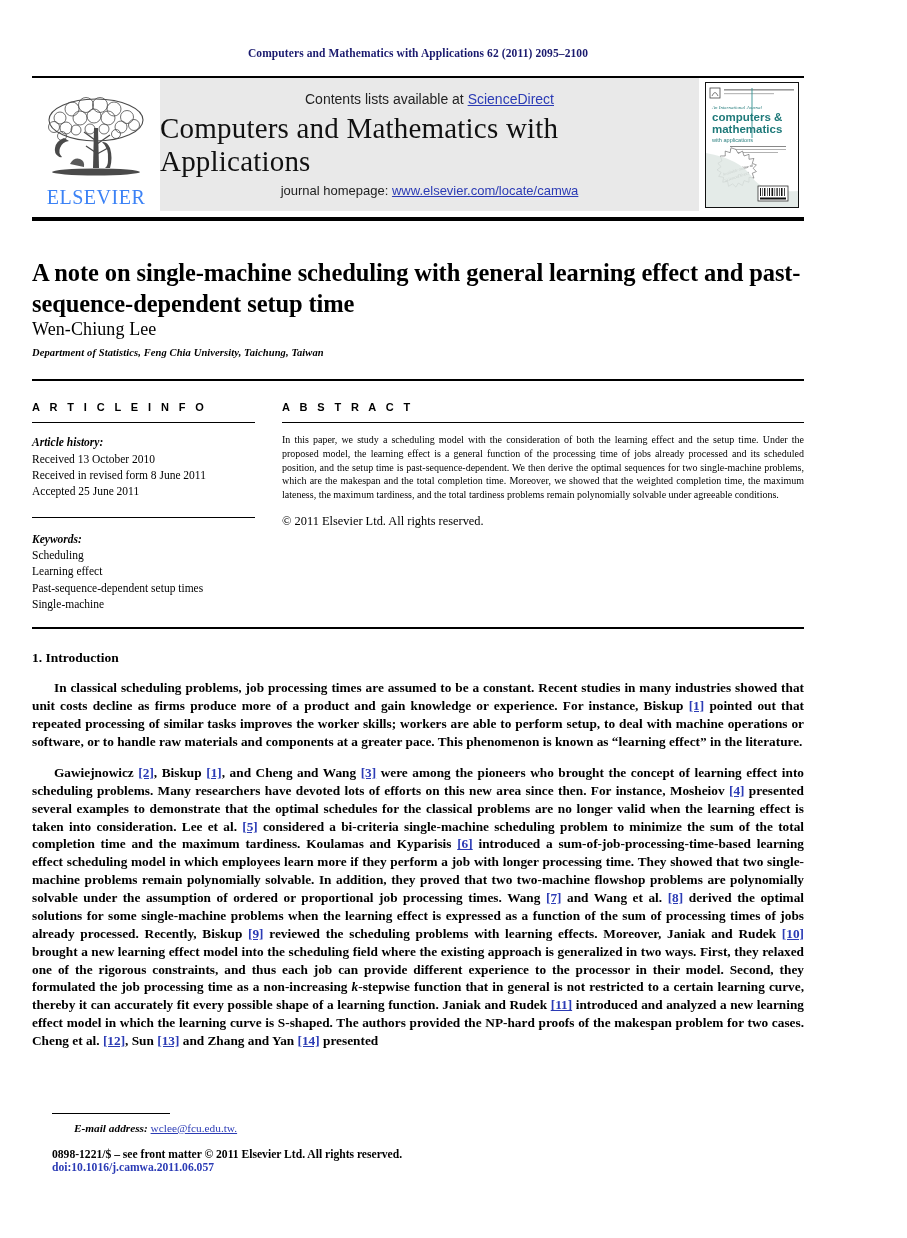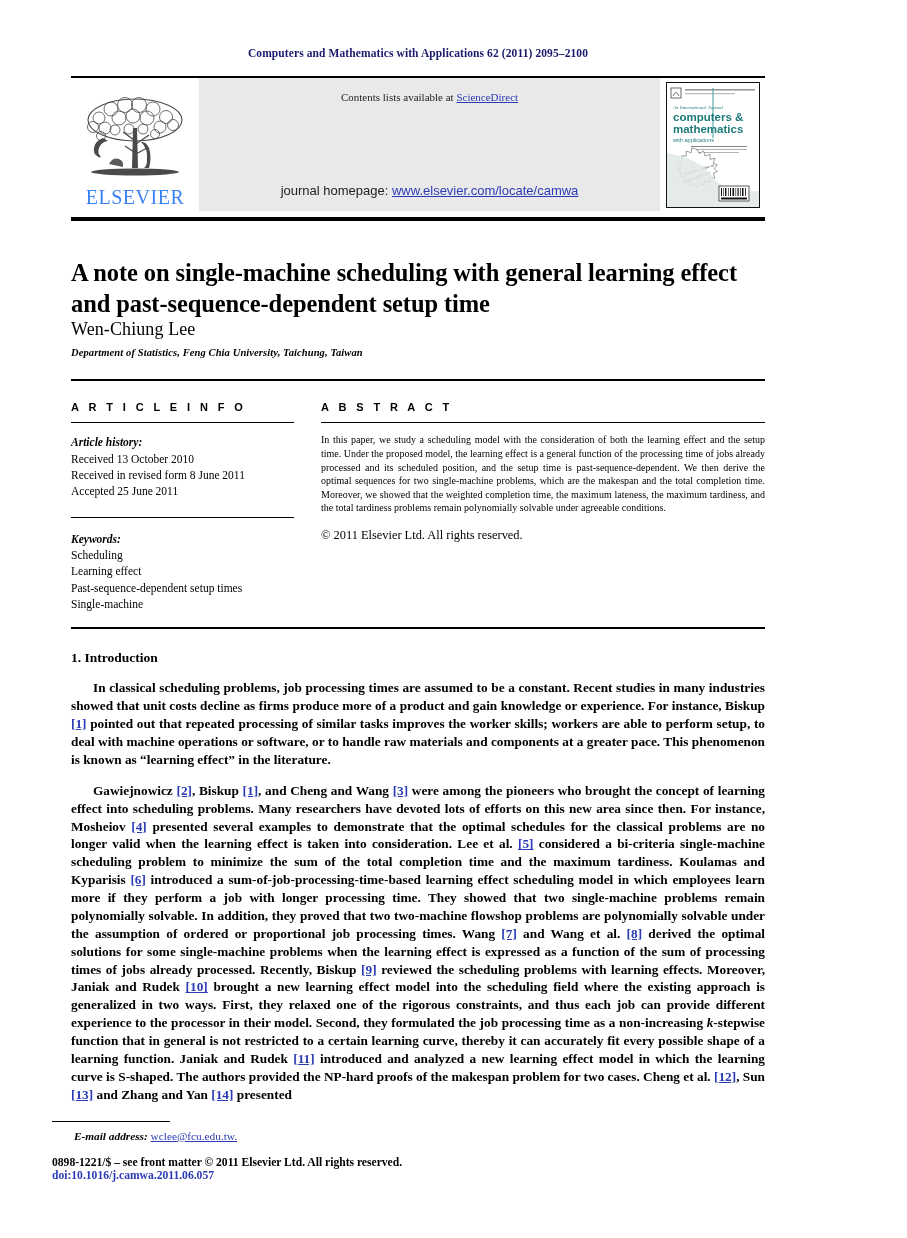--- a/index.html
+++ b/index.html
@@ -13,21 +13,21 @@
     font-family: "Liberation Serif", "DejaVu Serif", serif;
     color: #000000;
     position: relative;
     overflow: hidden;
   }
   .page {
     width: 836px;
     height: 1238px;
     position: relative;
     box-sizing: border-box;
-    padding: 0 71px;
+    padding: 0 32px;
   }
 
   
   .running-head {
     text-align: center;
     font-weight: bold;
     font-size: 11.5px;
     color: #1a1a6e;
     padding-top: 47px;
     letter-spacing: 0.1px;
@@ -64,22 +64,22 @@
     flex: 1 1 auto;
     background: #e9e9e9;
     display: flex;
     flex-direction: column;
     align-items: center;
     justify-content: space-between;
     padding: 13px 0 13px 0;
     box-sizing: border-box;
   }
   .contents-line {
-    font-family: Liberation Serif, serif;
-    font-size: 11px;
+    font-family: Liberation Sans, sans-serif;
+    font-size: 14px;
     color: #222;
   }
   .journal-name {
     font-family: "Liberation Serif", serif;
     font-size: 29px;
     color: #111;
     letter-spacing: 0.2px;
   }
   .homepage-line {
     font-family: "Liberation Sans", sans-serif;
@@ -202,21 +202,21 @@
     text-align: justify;
     text-indent: 22px;
     margin-top: 13px;
     font-weight: bold;
   }
 
   
   .foot {
     position: absolute;
     left: 52px;
-    bottom: 56px;
+    bottom: 64px;
     width: 803px;
   }
   .foot-rule {
     width: 118px;
     border-top: 1.3px solid #000;
     margin-bottom: 8px;
   }
   .foot-email {
     font-size: 11.3px;
     text-indent: 22px;
@@ -274,20 +274,21 @@
           <path d="M30 70 q4 -7 10 -5 q5 2 4 8 z" fill="#5a5a5a"></path>
         </g>
       </svg>
       <div class="elsevier-word">ELSEVIER</div>
     </div>
 
     <div class="banner-center">
       <div class="contents-line">
         <span>Contents lists available at </span><a class="link" href="#">ScienceDirect</a>
       </div>
+      <div class="journal-name">Computers and Mathematics with Applications</div>
       <div class="homepage-line">
         <span>journal homepage: </span><a class="link" href="#">www.elsevier.com/locate/camwa</a>
       </div>
     </div>
 
     <div class="banner-cover">
       <div class="cover-box">
         <svg width="92" height="124" viewBox="0 0 92 124">
           <rect x="0" y="0" width="92" height="124" fill="#ffffff"></rect>
           <rect x="4" y="5" width="10" height="10" fill="none" stroke="#444" stroke-width="0.8"></rect>

